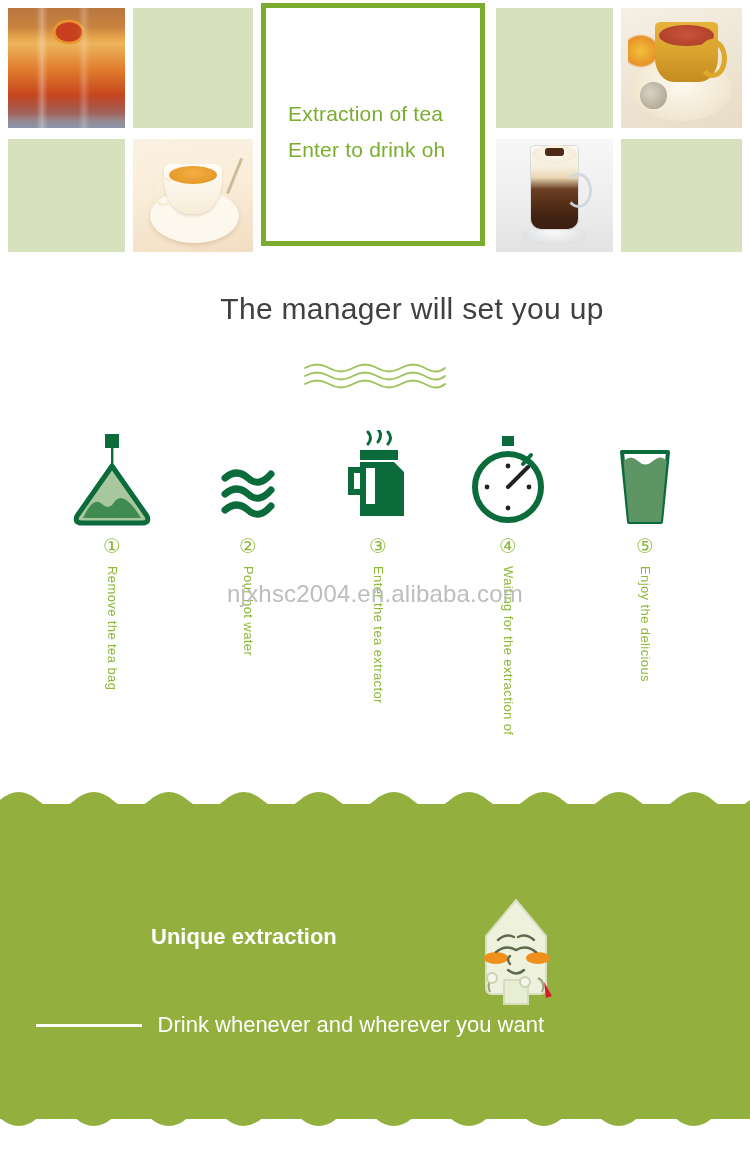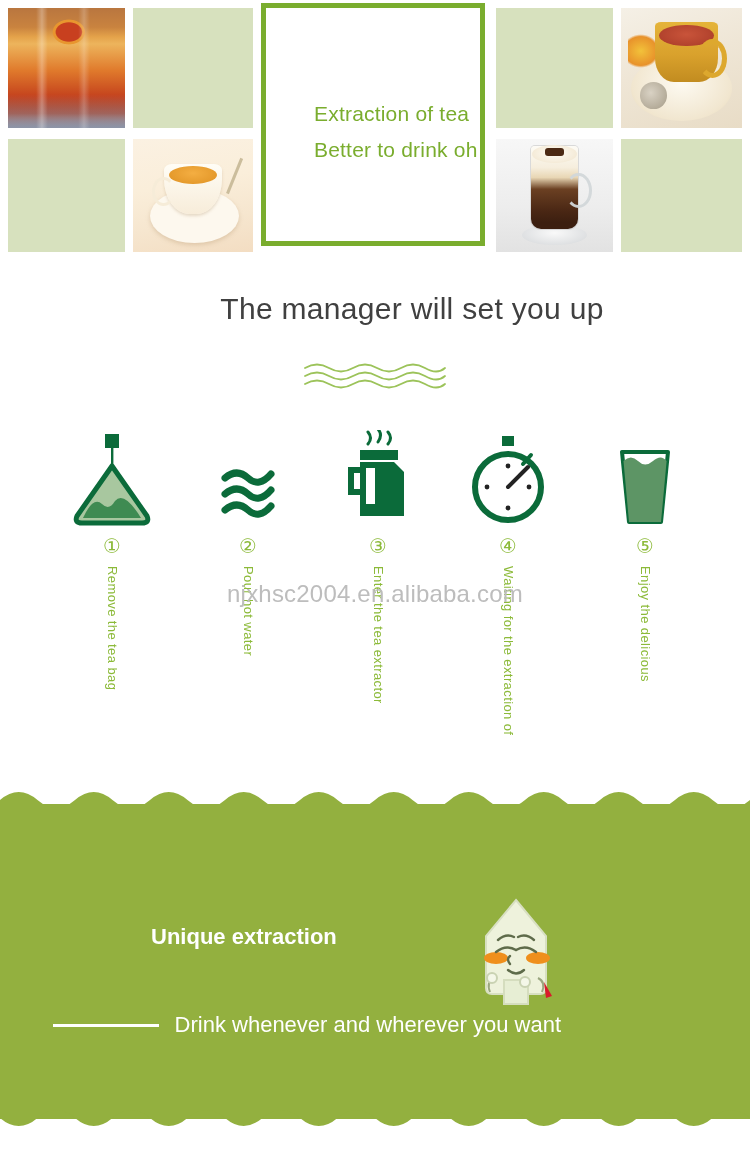--- a/index.html
+++ b/index.html
@@ -26,21 +26,20 @@
   .rowB{top:139px;height:113px;}
 
   .centerbox{
     position:absolute;left:261px;top:3px;width:224px;height:243px;
     border:5px solid #7aad2e;background:#ffffff;box-sizing:border-box;
   }
   .centerbox .ctext{
     position:absolute;left:22px;top:88px;right:8px;
     color:#7aad2e;font-size:21px;line-height:36px;letter-spacing:.2px;
     white-space:nowrap;
-    margin-left:26px;
   }
 
   
   .ph-icedtea{
     width:100%;height:100%;
     background:
       radial-gradient(ellipse 30px 22px at 52% 20%, #c8401f 0%, #c8401f 42%, rgba(200,64,31,0) 46%),
       radial-gradient(ellipse 26px 20px at 52% 20%, #e8962f 0%, #e8962f 60%, rgba(232,150,47,0) 64%),
       linear-gradient(180deg,#b9763f 0%, #c9833f 16%, #e4a24a 24%, #edb45c 30%, #e07a2c 52%, #c4421d 74%, #a8351a 88%, #8d8f9d 100%),
       #c06a32;
@@ -193,21 +192,21 @@
   .green-panel .wave-bottom{top:322px;}
 
   .bottom-content{position:absolute;left:0;top:0;width:750px;height:367px;}
   .headline{
     position:absolute;left:151px;top:132px;
     color:#ffffff;font-size:22px;font-weight:bold;line-height:38px;
   }
   .mascot{position:absolute;left:468px;top:896px;width:96px;height:112px;}
   .tagline-row{
     position:absolute;left:0;top:225px;width:596px;height:28px;
-    display:flex;align-items:center;padding-left:17px;
+    display:flex;align-items:center;
   }
   .tagline-row .rule{height:3px;background:#ffffff;}
   .rule-left{width:108px;margin-left:36px;}
   .rule-right{flex:1;margin-right:36px;}
   .tagline{
     color:#ffffff;font-size:22px;padding:0 16px;white-space:nowrap;
   }
 </style>
 </head>
 <body>
@@ -230,21 +229,21 @@
         <div class="cupbody"></div>
         <div class="brew"></div>
         <div class="handle"></div>
         <div class="spoon"></div>
       </div>
     </div>
 
     <div class="centerbox">
       <div class="ctext">
         <div>Extraction of tea</div>
-        <div>Better to drink oh</div>
+        <div>Enter to drink oh</div>
       </div>
     </div>
 
     <div class="cell c4 rowA tint"></div>
 
     <div class="cell c5 rowA">
       <div class="ph-yellowcup">
         <div class="plate"></div>
         <div class="leaf1"></div>
         <div class="mug"></div>

